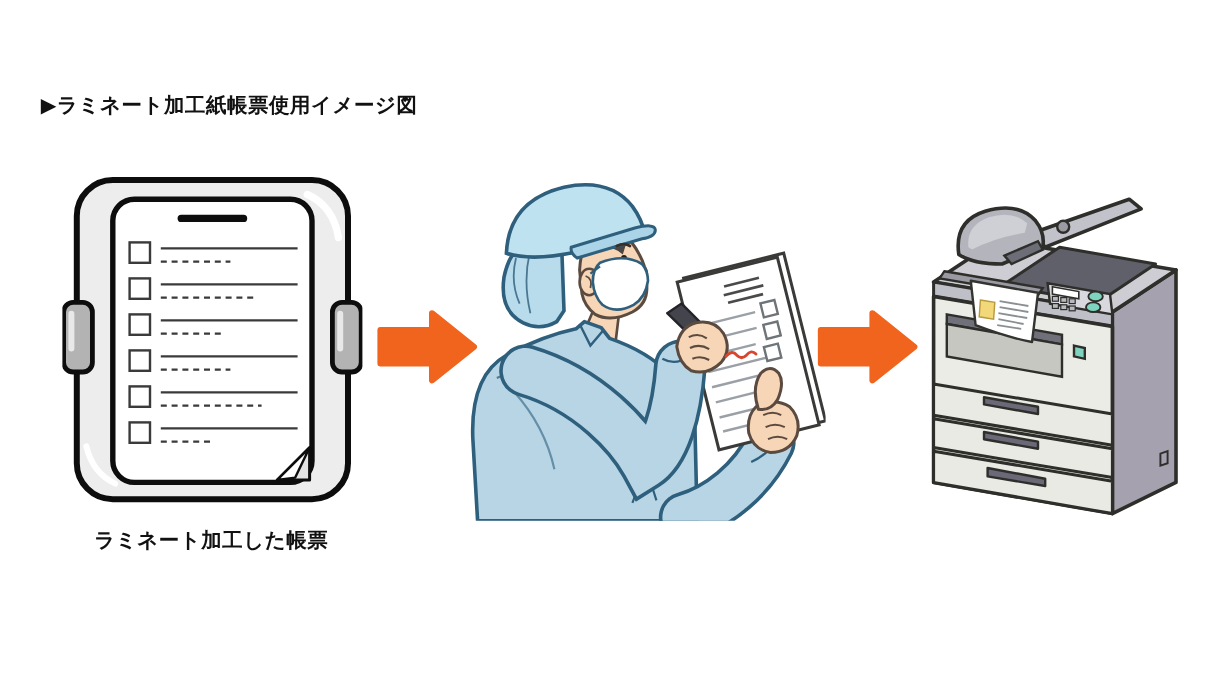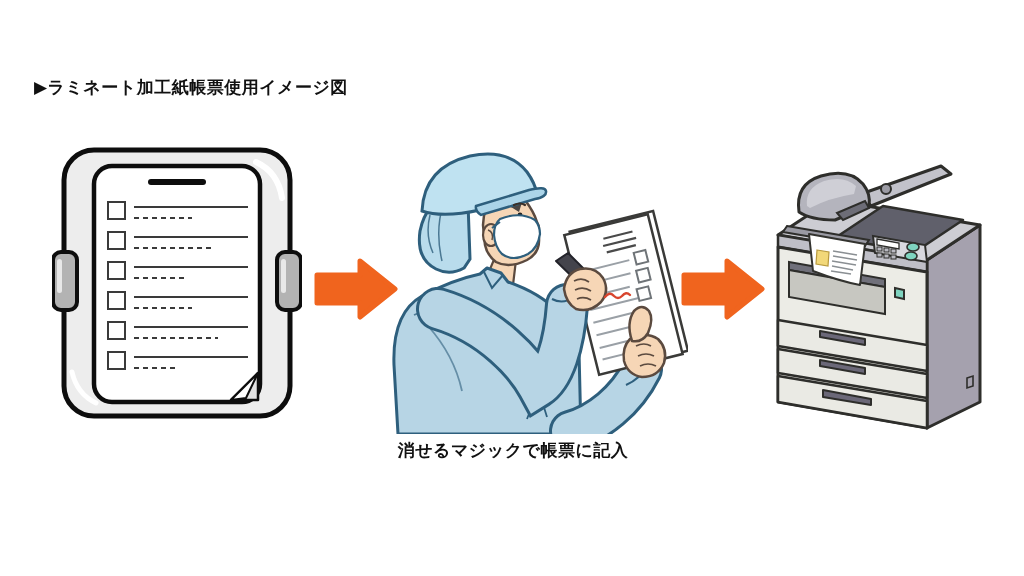--- a/index.html
+++ b/index.html
@@ -225,15 +225,15 @@
       <polygon points="55,181 100,189 100,195 55,187" fill="#6b6878" stroke="#2e2e2b" stroke-width="2" stroke-linejoin="round"></polygon>
       <polygon points="13,199 162,224 162,248 13,223" fill="#eaeae4" stroke="#2e2e2b" stroke-width="2.5" stroke-linejoin="round"></polygon>
       <polygon points="55,210 100,218 100,224 55,216" fill="#6b6878" stroke="#2e2e2b" stroke-width="2" stroke-linejoin="round"></polygon>
       <polygon points="13,226 162,251 162,278 13,252" fill="#eaeae4" stroke="#2e2e2b" stroke-width="2.5" stroke-linejoin="round"></polygon>
       <polygon points="58,240 106,249 106,255 58,247" fill="#6b6878" stroke="#2e2e2b" stroke-width="2" stroke-linejoin="round"></polygon>
     </g>
 
     <polygon points="202,228 208,226 208,236 202,238" fill="#a5a1ae" stroke="#2e2e2b" stroke-width="1.6"></polygon>
   </svg>
 
-  <div class="caption cap-2">消せるマジックで帳票に記入</div>
+  <div class="caption cap-1">ラミネート加工した帳票</div>
 
 </div>
 
 </body></html>

